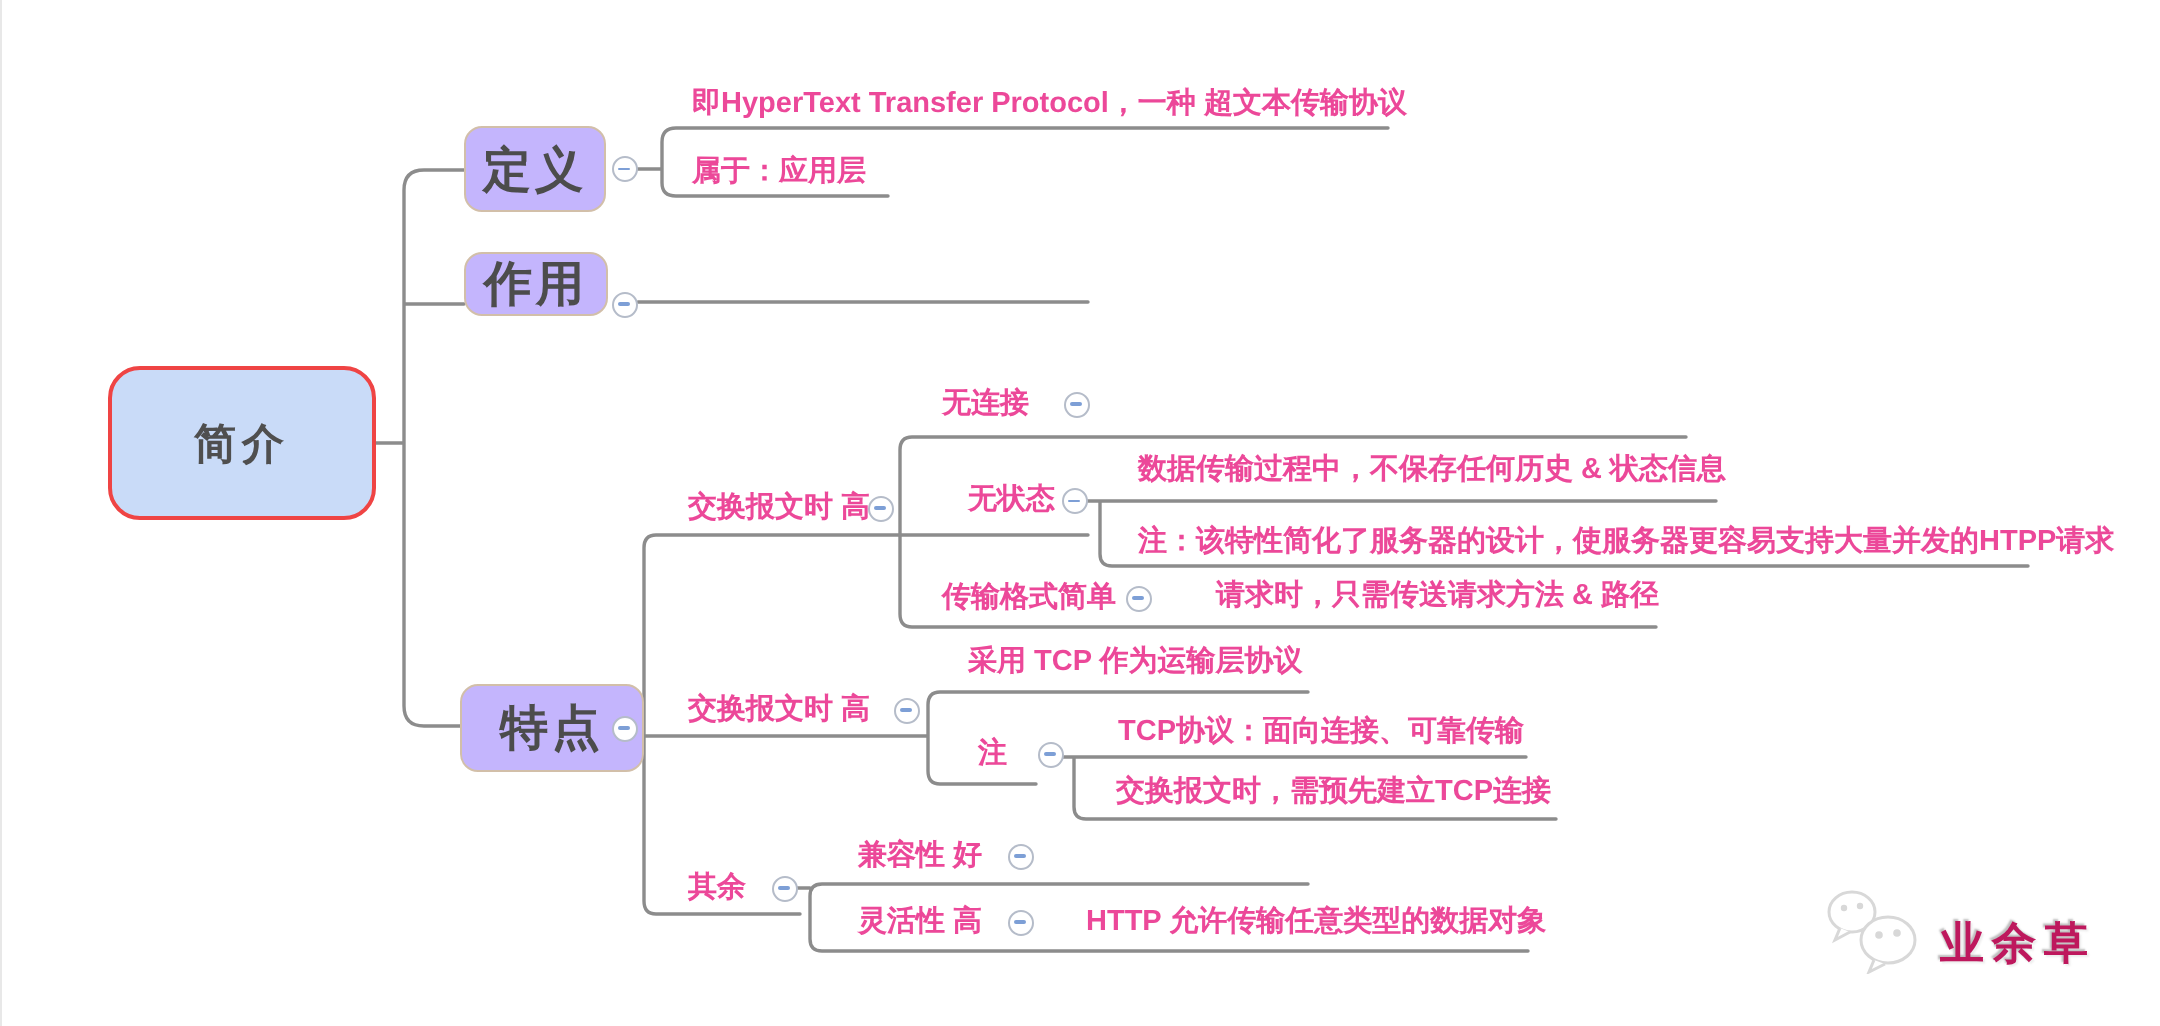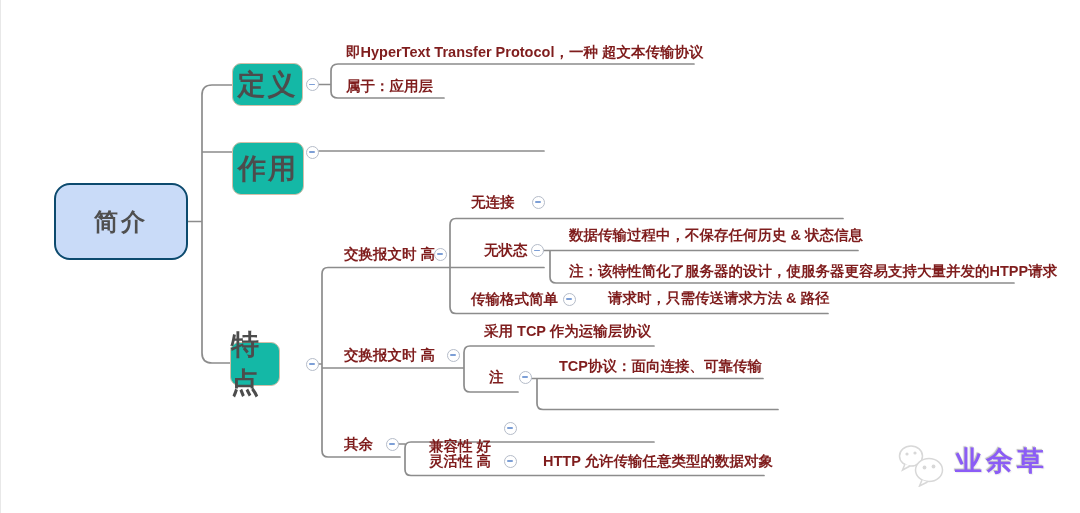--- a/index.html
+++ b/index.html
@@ -4,41 +4,41 @@
 <style>
   html,body{margin:0;padding:0;background:#fff;}
   #canvas{
     position:relative;width:1080px;height:513px;background:#fff;overflow:hidden;
     font-family:"Liberation Sans","DejaVu Sans",sans-serif;
     border-left:1px solid #e8e8e8;box-sizing:border-box;
   }
   #wires{position:absolute;left:0;top:0;z-index:1;}
   .topic{
     position:absolute;z-index:2;display:flex;align-items:center;justify-content:center;
-    background:#14b8a6;border:1.7px solid #d2bfa9;border-radius:9px;
-    font-weight:700;font-size:28px;color:#4c4c4c;box-sizing:border-box;letter-spacing:2px;
+    background:#c4b5fd;border:1.7px solid #d2bfa9;border-radius:9px;
+    font-weight:700;font-size:24px;color:#4c4c4c;box-sizing:border-box;letter-spacing:2px;
     cursor:default;
   }
   .topic.root{
-    background:#c9dbf8;border:2px solid #0c4a6e;border-radius:16px;
-    font-size:24px;color:#4f4f4f;letter-spacing:3px;
+    background:#c9dbf8;border:2px solid #ef4444;border-radius:16px;
+    font-size:21px;color:#4f4f4f;letter-spacing:3px;
   }
   .leaf{
     position:absolute;z-index:2;height:18px;line-height:18px;white-space:nowrap;
-    font-size:14.5px;font-weight:600;color:#7f1d1d;cursor:default;
+    font-size:14.5px;font-weight:600;color:#ec4899;cursor:default;
   }
   .minus{
     position:absolute;z-index:3;width:13px;height:13px;box-sizing:border-box;
     border:1.5px solid #b5bcc9;border-radius:50%;background:#fff;
     display:flex;align-items:center;justify-content:center;cursor:pointer;
   }
   .minus .bar{width:6px;height:1.6px;background:#7d9fd6;border-radius:1px;}
   .watermark{
-    position:absolute;right:32px;bottom:26px;z-index:2;display:flex;align-items:flex-start;gap:7px;
-    color:#8b5cf6;font-size:27px;font-weight:700;letter-spacing:4px;
+    position:absolute;right:32px;bottom:26px;z-index:2;display:flex;align-items:flex-end;gap:7px;
+    color:#be185d;font-size:22px;font-weight:700;letter-spacing:4px;
     text-shadow:-1px -1px 1px rgba(178,178,178,.85),1px 1px 1px rgba(235,235,235,.9);
     user-select:none;
   }
 </style>
 </head>
 <body>
 
 <div id="canvas">
 
   <svg id="wires" width="1080" height="513" viewBox="0 0 1080 513">
@@ -59,42 +59,43 @@
       M530,378.5 H762
       M536,378.5 V403.5 Q536,409.5 542,409.5 H777
       M397,444 H404
       M653,442 H410 Q404,442 404,448 V469.5 Q404,475.5 410,475.5 H763
     "></path>
   </svg>
 
   <div class="topic root" style="left:53px;top:183px;width:134px;height:77px">简介</div>
 
   <div class="topic" style="left:231px;top:63px;width:71px;height:43px">定义</div>
-  <div class="topic" style="left:231px;top:142px;width:72px;height:53px">作用</div>
-  <div class="topic" style="left:229px;top:342px;width:50px;height:44px">特点</div>
+  <div class="topic" style="left:231px;top:126px;width:72px;height:32px">作用</div>
+  <div class="topic" style="left:229px;top:342px;width:92px;height:44px">特点</div>
 
   <span class="leaf" style="left:345px;top:43px">即HyperText Transfer Protocol，一种 超文本传输协议</span>
   <span class="leaf" style="left:345px;top:77px">属于：应用层</span>
 
 
   <span class="leaf" style="left:343px;top:245px">交换报文时 高</span>
   <span class="leaf" style="left:470px;top:193px">无连接</span>
   <span class="leaf" style="left:483px;top:241px">无状态</span>
   <span class="leaf" style="left:568px;top:226px">数据传输过程中，不保存任何历史 &amp; 状态信息</span>
   <span class="leaf" style="left:568px;top:262px">注：该特性简化了服务器的设计，使服务器更容易支持大量并发的HTPP请求</span>
   <span class="leaf" style="left:470px;top:290px">传输格式简单</span>
   <span class="leaf" style="left:607px;top:289px">请求时，只需传送请求方法 &amp; 路径</span>
 
   <span class="leaf" style="left:343px;top:346px">交换报文时 高</span>
   <span class="leaf" style="left:483px;top:322px">采用 TCP 作为运输层协议</span>
   <span class="leaf" style="left:488px;top:368px">注</span>
   <span class="leaf" style="left:558px;top:357px">TCP协议：面向连接、可靠传输</span>
+  <span class="leaf" style="left:557px;top:387px">交换报文时，需预先建立TCP连接</span>
 
   <span class="leaf" style="left:343px;top:435px">其余</span>
-  <span class="leaf" style="left:428px;top:437px">兼容性 好</span>
+  <span class="leaf" style="left:428px;top:419px">兼容性 好</span>
   <span class="leaf" style="left:428px;top:452px">灵活性 高</span>
   <span class="leaf" style="left:542px;top:452px">HTTP 允许传输任意类型的数据对象</span>
 
   <div class="minus" style="left:304.5px;top:78px">
       <span class="bar"></span>
     </div>
   <div class="minus" style="left:304.5px;top:145.5px">
       <span class="bar"></span>
     </div>
   <div class="minus" style="left:304.5px;top:357.5px">

